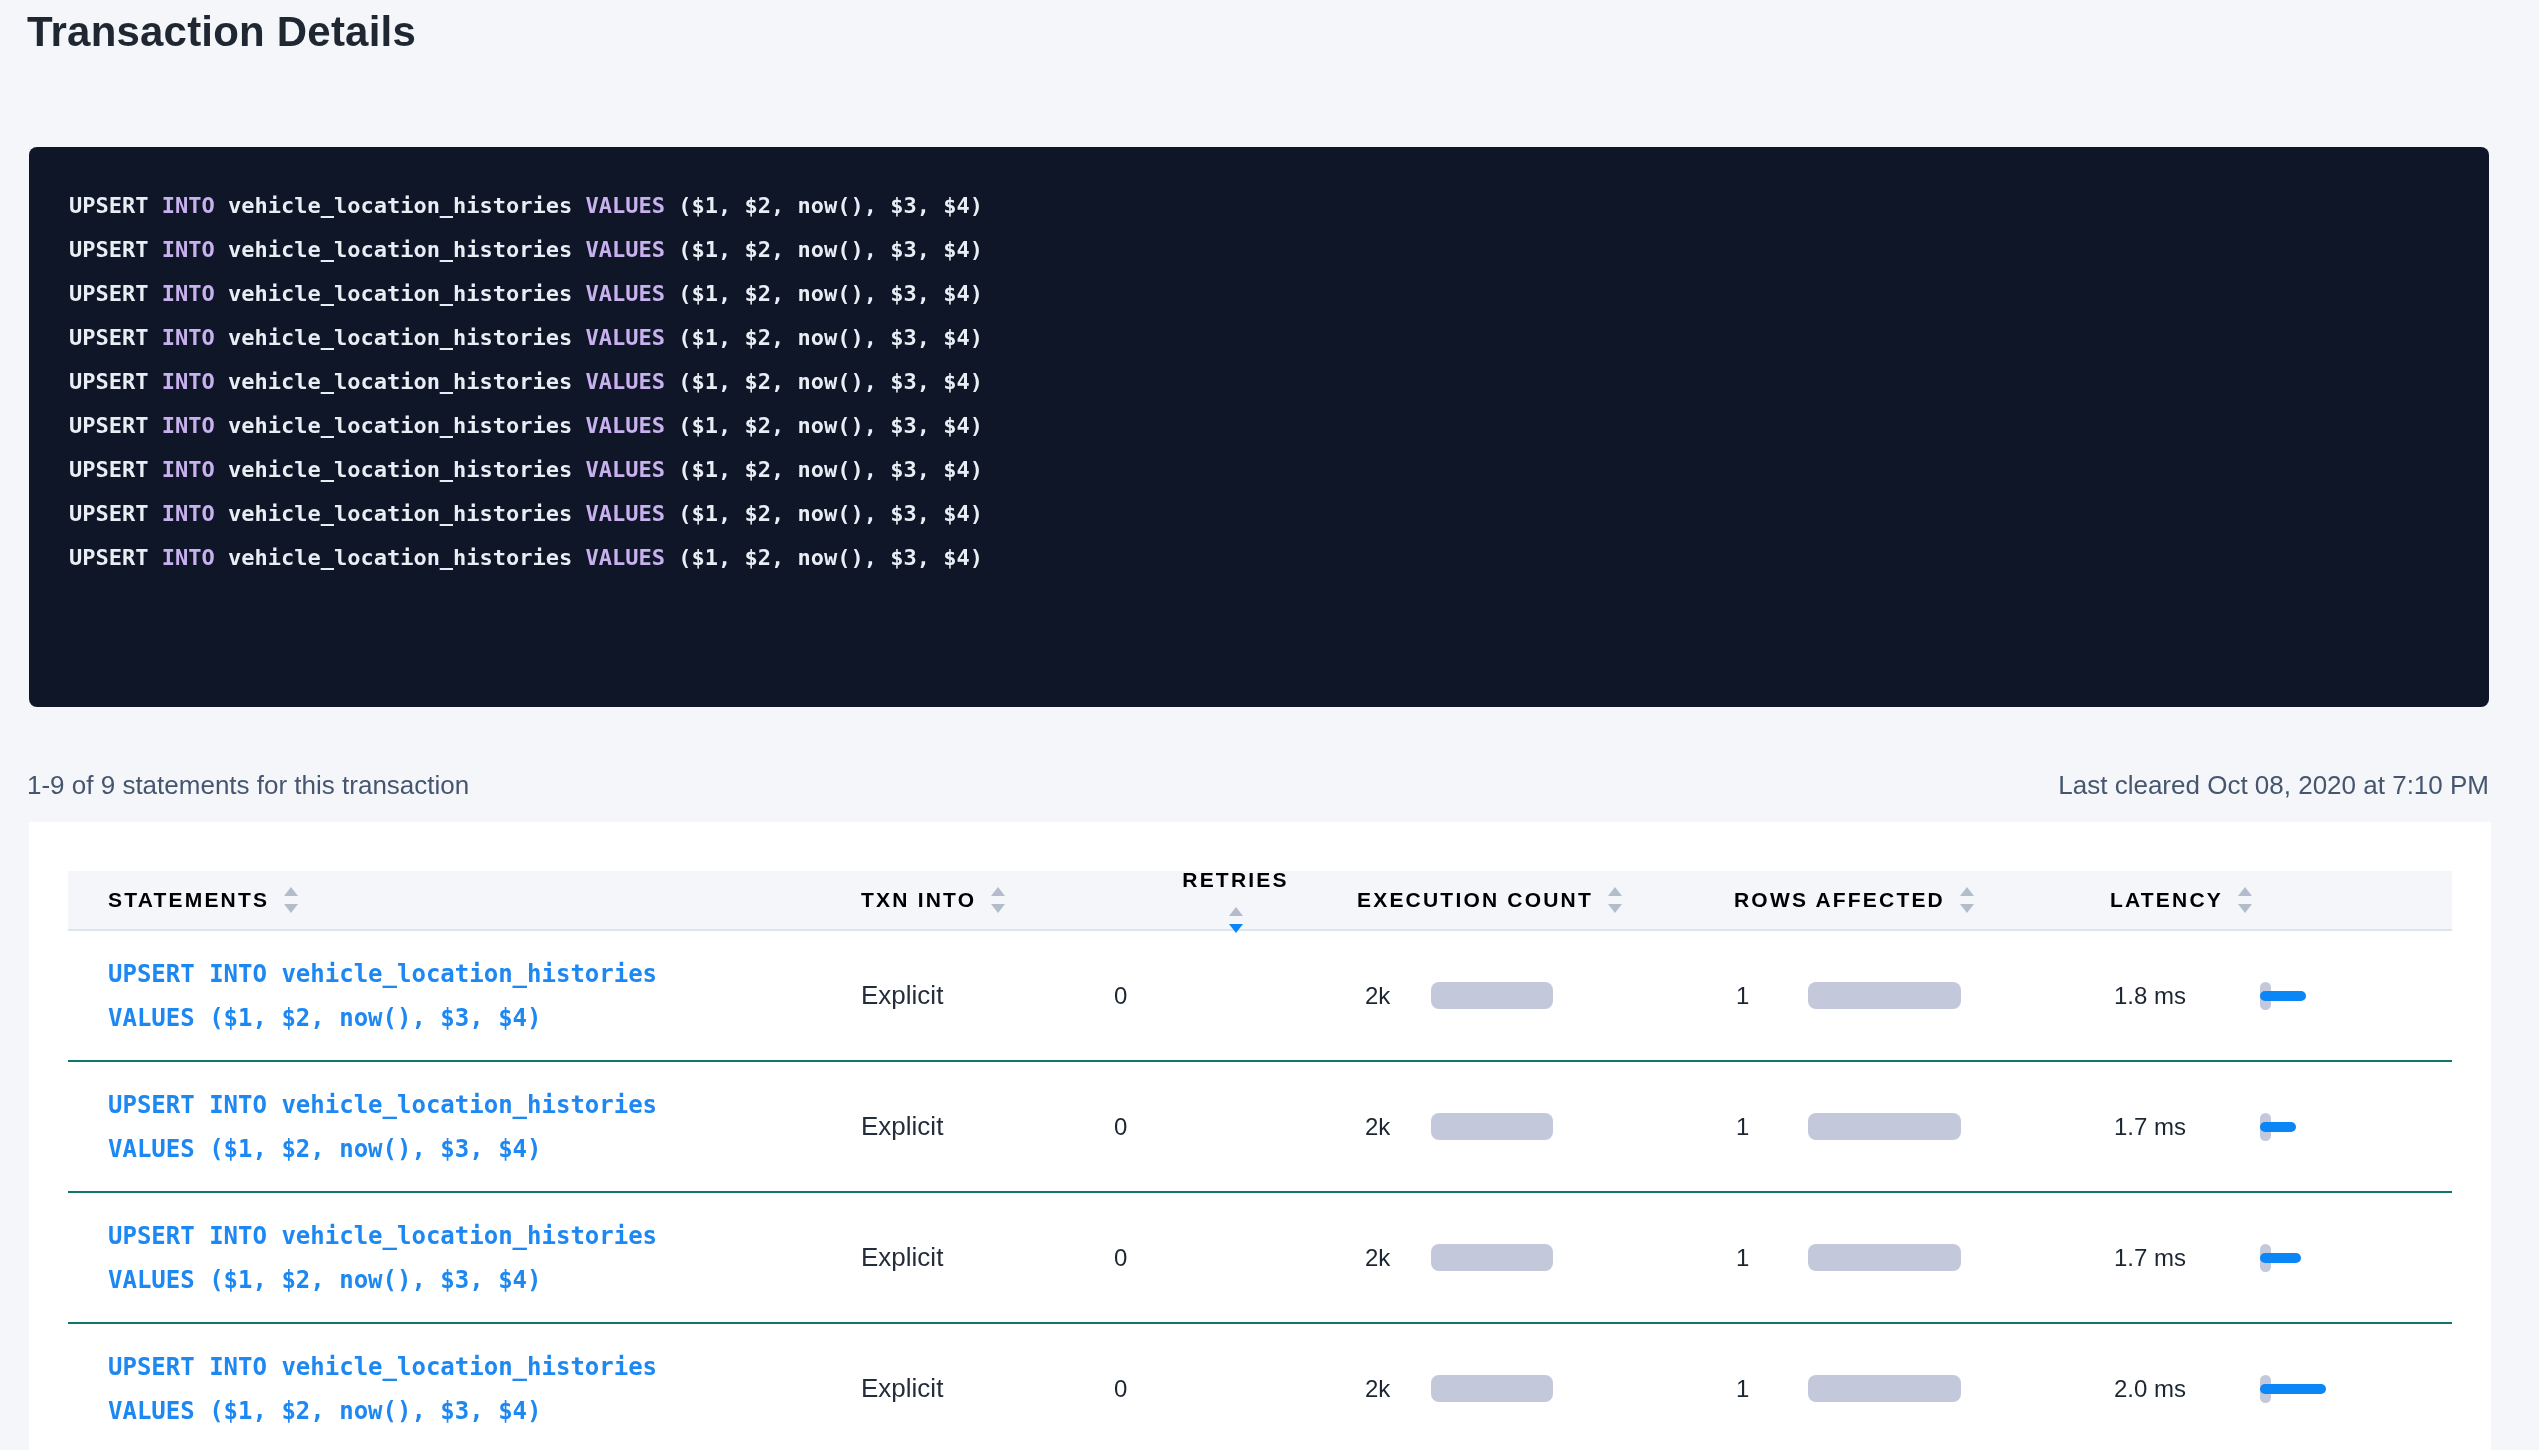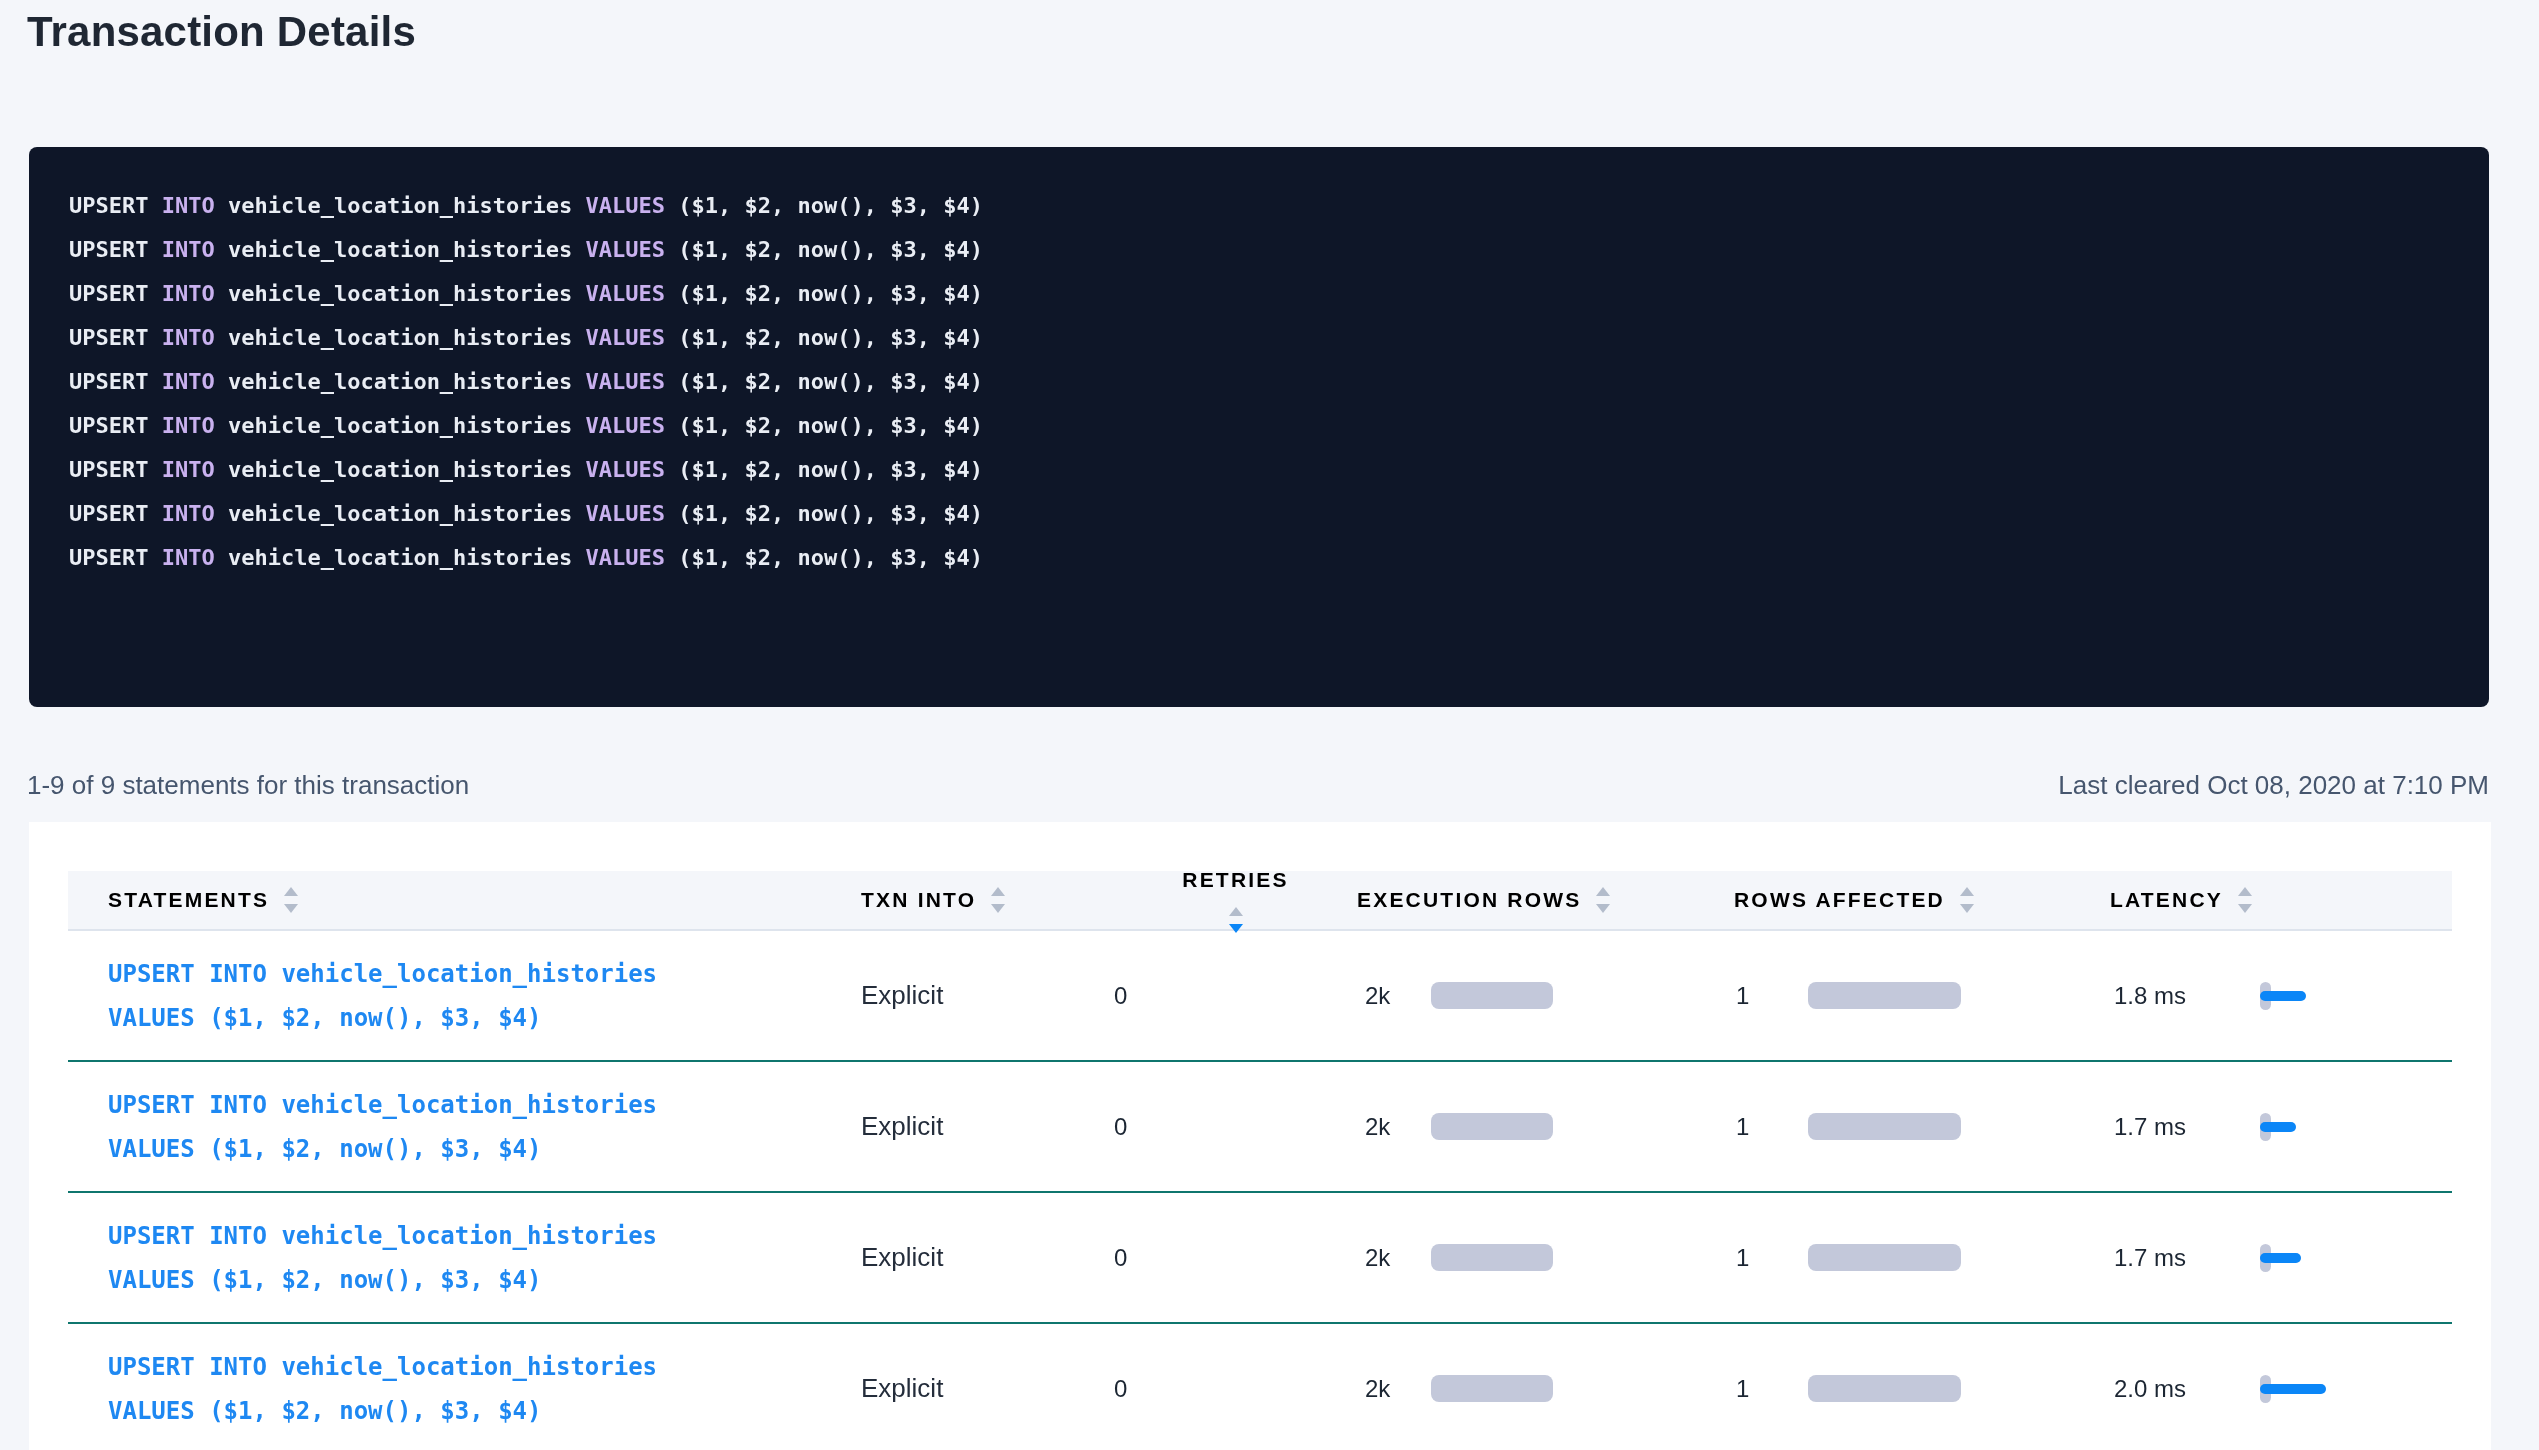--- a/index.html
+++ b/index.html
@@ -137,21 +137,21 @@
     </span>
   </div>
         <div class="th col-retries">
     <span class="th-label">RETRIES</span>
     <span class="caret-stack">
       <span class="caret-up"></span>
       <span class="caret-down active"></span>
     </span>
   </div>
         <div class="th col-exec">
-    <span class="th-label">EXECUTION ROWS</span>
+    <span class="th-label">EXECUTION COUNT</span>
     <span class="caret-stack">
       <span class="caret-up"></span>
       <span class="caret-down"></span>
     </span>
   </div>
         <div class="th col-rows">
     <span class="th-label">ROWS AFFECTED</span>
     <span class="caret-stack">
       <span class="caret-up"></span>
       <span class="caret-down"></span>

